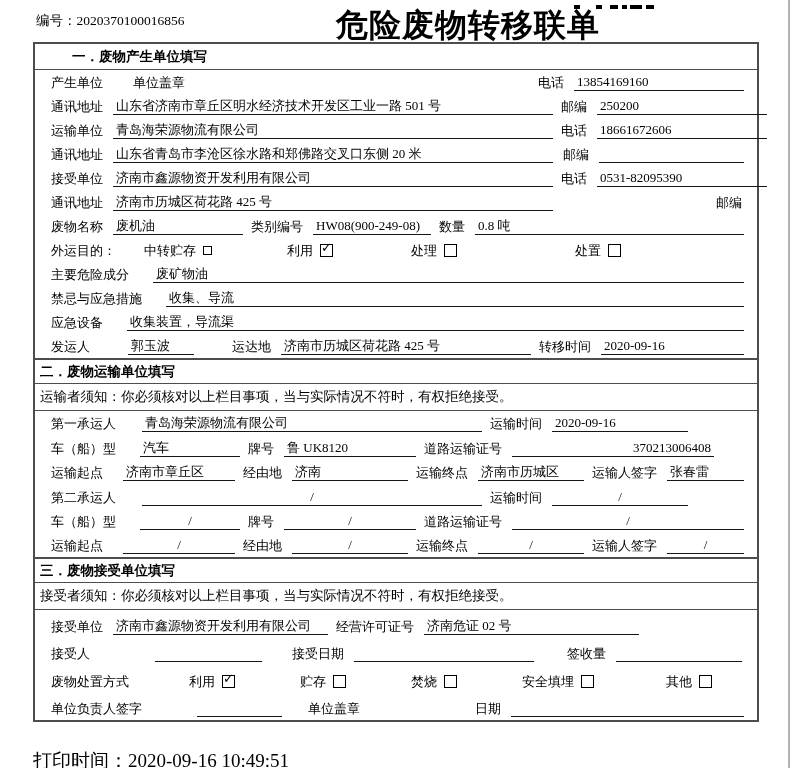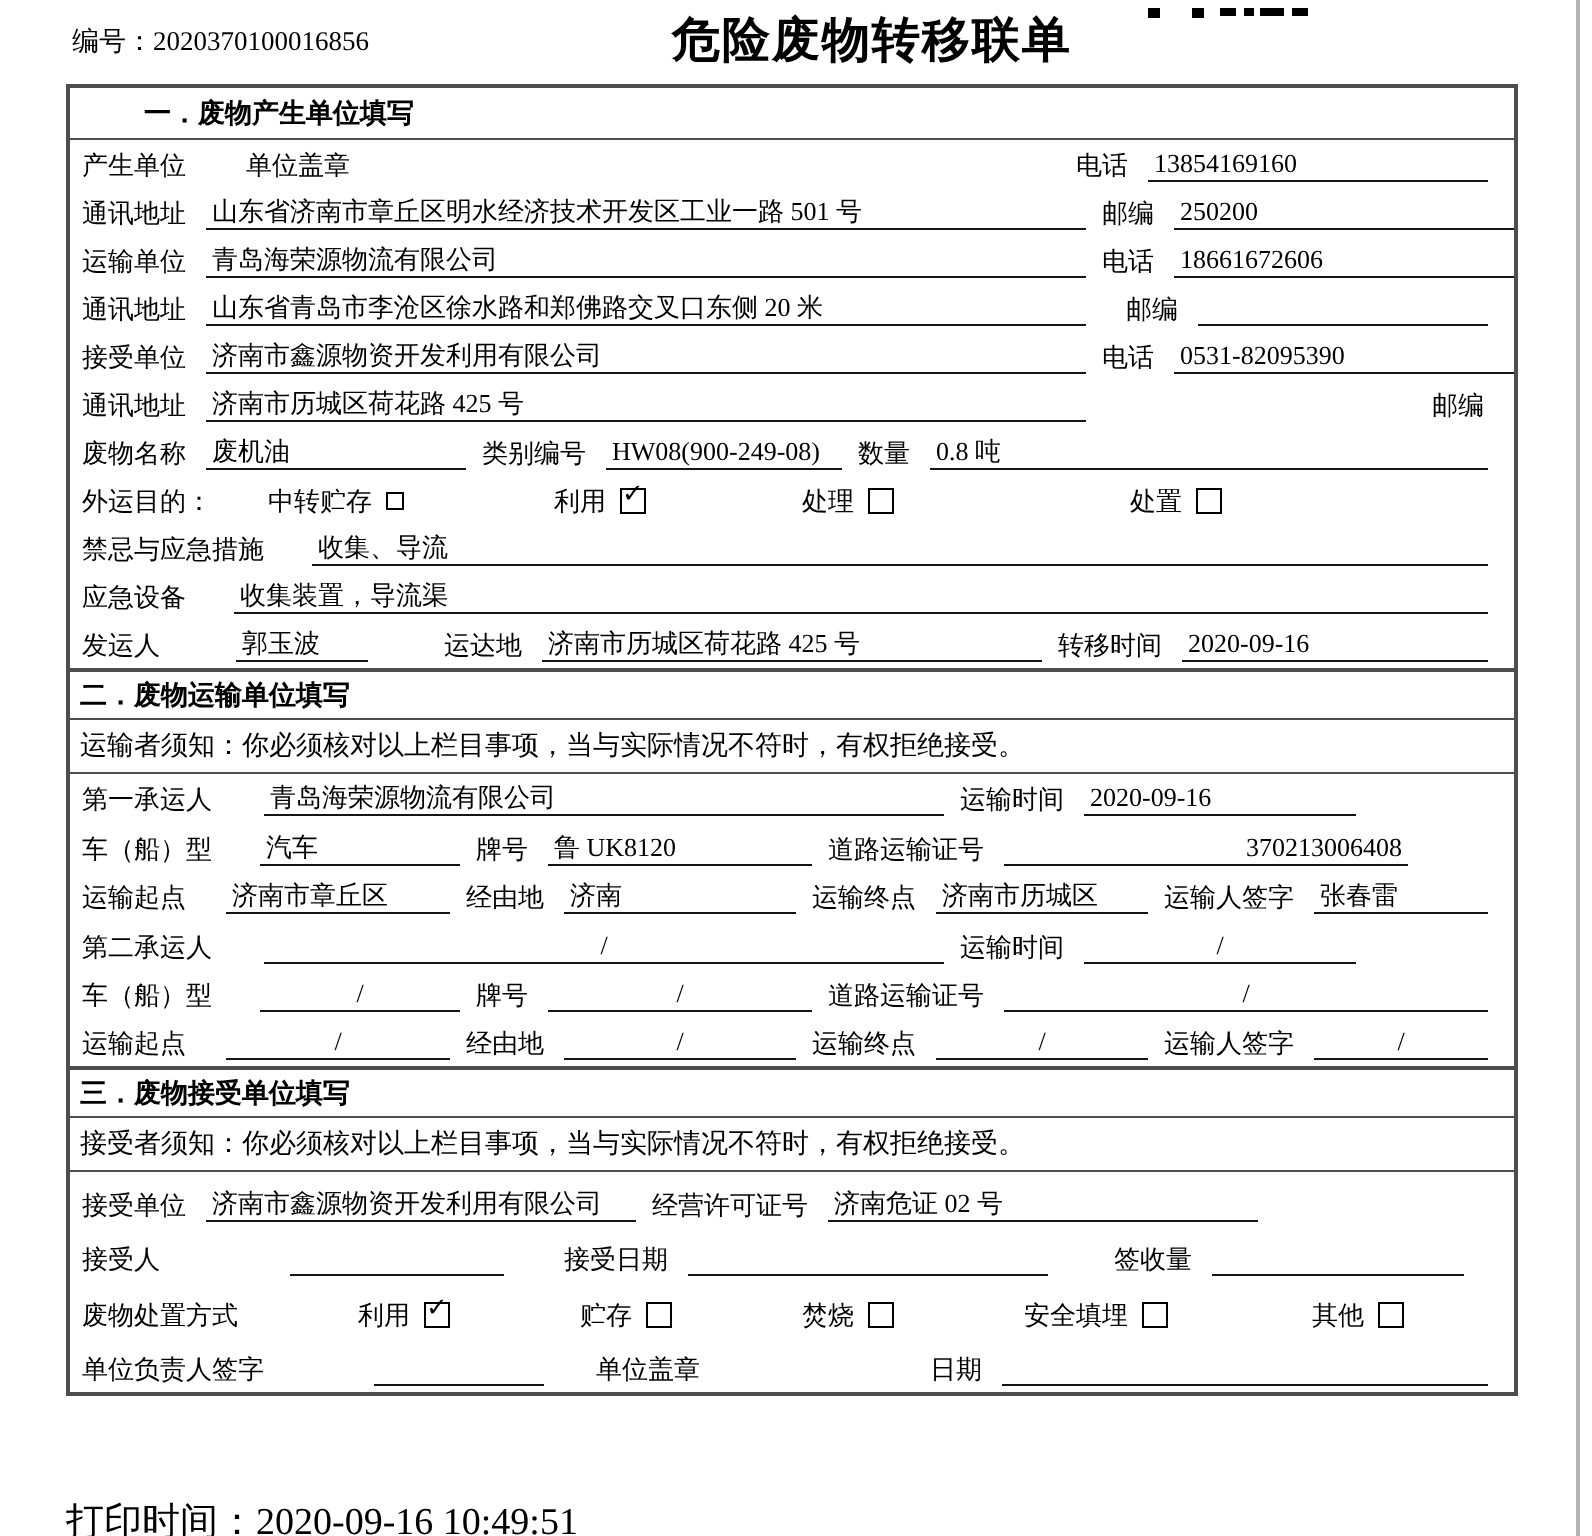--- a/index.html
+++ b/index.html
@@ -7,42 +7,42 @@
     --c-border:#4d4d4d;
     --c-underline:#151515;
     --c-page_edge:#b3b3b3;
   }
   html,body{margin:0;padding:0;background:#ffffff;}
   .page{
     position:relative;width:796px;height:768px;background:#fff;overflow:hidden;
     font-family:"Liberation Serif","DejaVu Serif",serif;color:var(--c-text);
   }
   .serial{position:absolute;left:36px;top:12px;font-size:13.5px;white-space:nowrap;}
-  .title{position:absolute;left:336px;top:4px;font-size:24px;font-weight:bold;letter-spacing:1px;white-space:nowrap;}
+  .title{position:absolute;left:336px;top:4px;font-size:32px;font-weight:bold;letter-spacing:1px;white-space:nowrap;}
   .qr{position:absolute;left:574px;top:0;width:80px;height:9px;overflow:hidden;}
   .page-edge{position:absolute;left:788px;top:0;width:2px;height:768px;background:var(--c-page_edge);}
   .print-time{position:absolute;left:33px;top:748px;font-size:19px;white-space:nowrap;}
 
   .doc{
     position:absolute;left:33px;top:42px;width:726px;box-sizing:border-box;
     border:2px solid var(--c-border);background:#fff;
   }
   .sec-header{
     height:26px;display:flex;align-items:center;padding-left:5px;
     font-weight:bold;font-size:13.5px;
     border-top:2px solid var(--c-border);border-bottom:1.5px solid var(--c-border);
     box-sizing:border-box;white-space:nowrap;
   }
   .doc > .sec-header:first-child{border-top:none;padding-left:37px;}
   .note-row{
     height:27px;display:flex;align-items:center;padding-left:5px;
     font-size:13.5px;border-bottom:1.5px solid var(--c-border);
     box-sizing:border-box;white-space:nowrap;
   }
-  .row{display:flex;align-items:flex-end;padding:0 5px 3px 6px;box-sizing:border-box;font-size:13px;}
+  .row{display:flex;align-items:flex-end;padding:0 5px 3px 16px;box-sizing:border-box;font-size:13px;}
   .row.s1{height:24px;}
   .row.s2{height:24.4px;}
   .row.s3{height:27.5px;}
   .lbl,.txt{white-space:nowrap;margin-right:10px;flex-shrink:0;line-height:17px;}
   .val{
     border-bottom:1px solid var(--c-underline);white-space:nowrap;overflow:hidden;
     margin-right:8px;padding:0 3px;box-sizing:border-box;flex-shrink:0;
     min-height:17px;line-height:17px;
   }
   .val.ctr{text-align:center;}
@@ -154,20 +154,25 @@
           <span>处理</span>
           <span class="chk"></span>
         </span>
         <span class="sp" style="width: 118px;"></span>
         <span class="cbg">
           <span>处置</span>
           <span class="chk"></span>
         </span>
       </div>
       <div class="row s1">
+        <span class="lbl">主要危险成分</span>
+        <span class="sp" style="width: 14px;"></span>
+        <span class="val" style="flex: 1 1 auto;">废矿物油</span>
+      </div>
+      <div class="row s1">
         <span class="lbl">禁忌与应急措施</span>
         <span class="sp" style="width: 14px;"></span>
         <span class="val" style="flex: 1 1 auto;">收集、导流</span>
       </div>
       <div class="row s1">
         <span class="lbl">应急设备</span>
         <span class="sp" style="width: 14px;"></span>
         <span class="val" style="flex: 1 1 auto;">收集装置，导流渠</span>
       </div>
       <div class="row s1">

